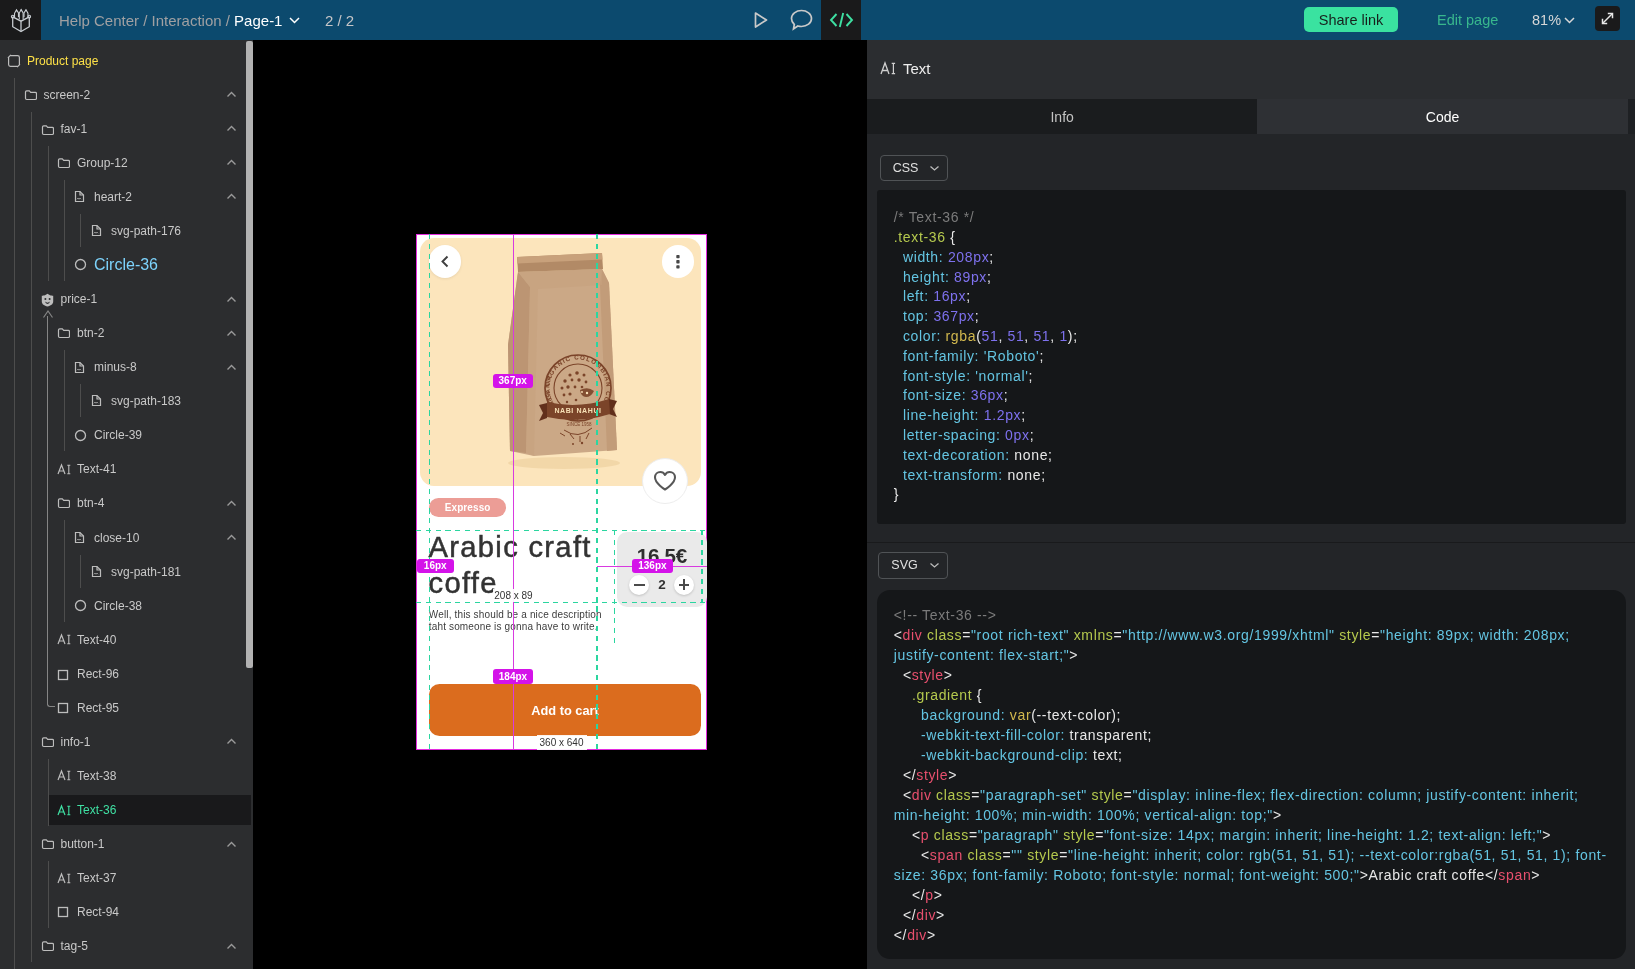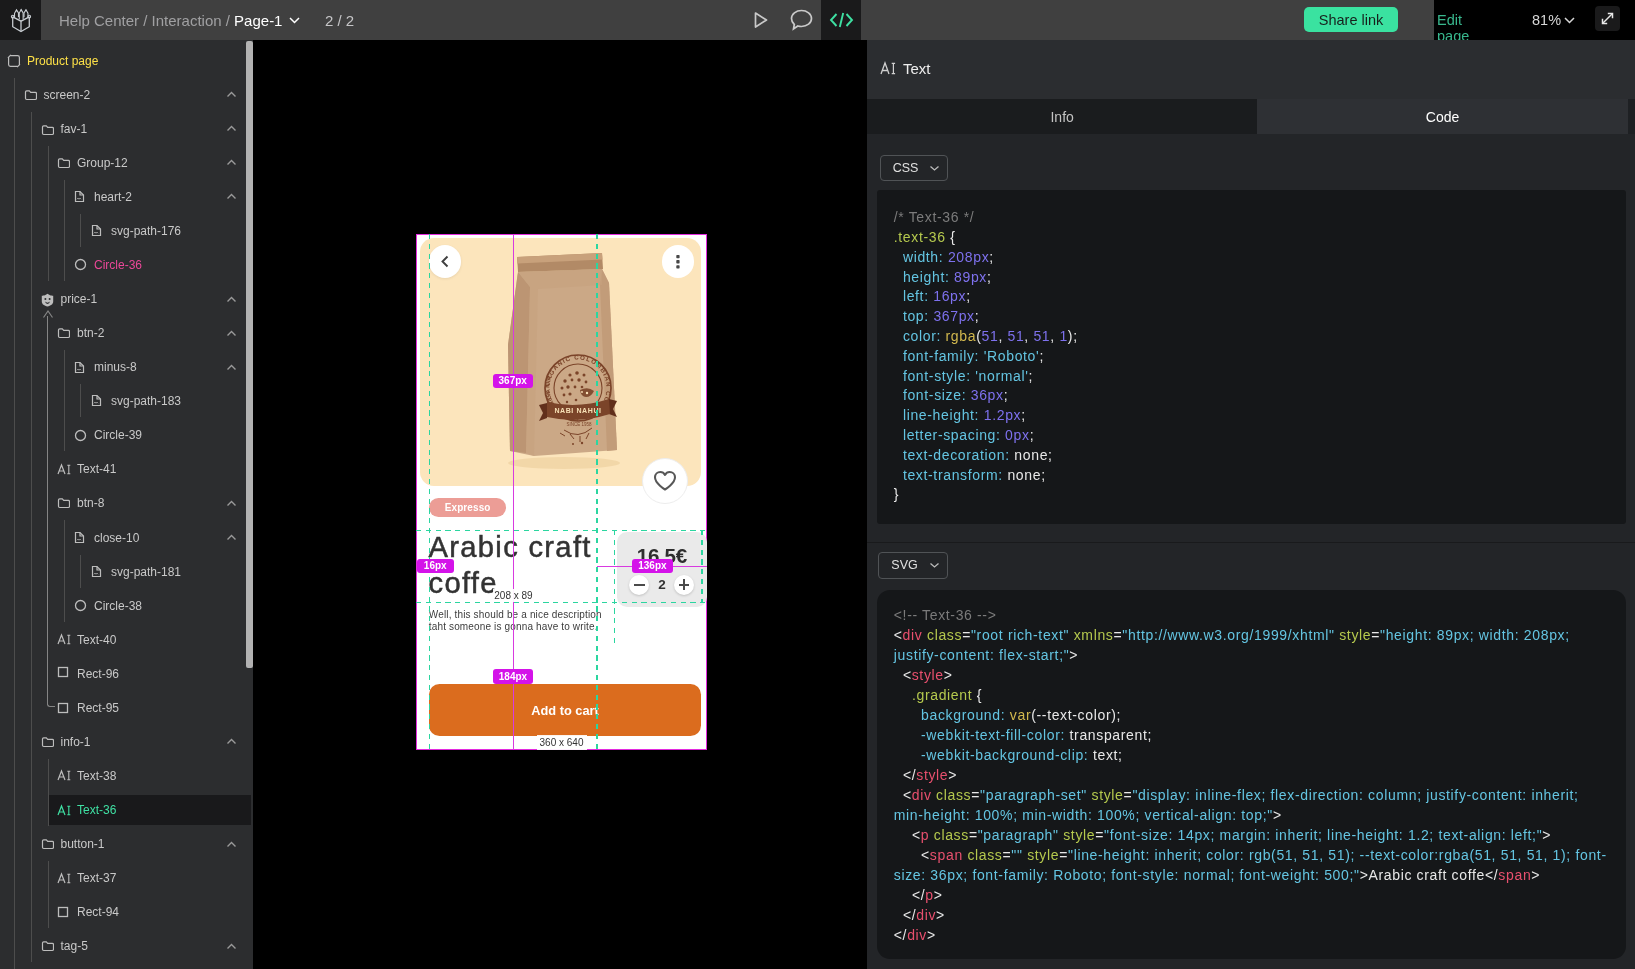--- a/index.html
+++ b/index.html
@@ -2,21 +2,21 @@
 <html><head><meta charset="utf-8">
 <style>
 * { margin:0; padding:0; box-sizing:border-box; }
 body { font-family:"Liberation Sans", sans-serif; width:1635px; height:969px; overflow:hidden; background:#000; }
 #app { position:relative; width:1635px; height:969px; }
 .abs { position:absolute; }
 </style></head>
 <body>
 <div id="app">
 
-<div class="abs" style="left:0;top:0;width:1434px;height:40px;background:#404040">
+<div class="abs" style="left:0;top:0;width:1635px;height:40px;background:#0c4a6e">
   <div class="abs" style="left:0;top:0;width:41px;height:40px;background:#1a1a1b"></div>
   <svg class="abs" style="left:6px;top:3px" width="30" height="34" viewBox="0 0 38 38" fill="none" stroke="#c9ced3" stroke-width="1.6">
     <path d="M8.5 15 L8.5 27.5 L19 33.5 L29.5 27.5 L29.5 15"></path>
     <path d="M8.5 15 L19 20.5 L29.5 15"></path>
     <path d="M19 20.5 V33"></path>
     <circle cx="8.5" cy="14.7" r="1.7" stroke-width="1.3"></circle>
     <circle cx="29.5" cy="14.7" r="1.7" stroke-width="1.3"></circle>
     <g stroke-width="1.4">
       <path d="M10.8 16.2 V10.5 L13.3 6.2 L15.8 10 V15.2"></path>
       <path d="M13.3 6.2 L13.3 8"></path>
@@ -124,21 +124,21 @@
           <path d="M1.5 1.5 h4.5 l3.5 3.5 v6.5 h-8 Z" stroke="#bdbdbd" stroke-width="1.2"></path>
           <path d="M6 1.5 v3.5 h3.5" stroke="#bdbdbd" stroke-width="1.2"></path>
           <path d="M3 9.2 l1-1 1 1 1-1 1 1" stroke="#bdbdbd" stroke-width="0.9"></path>
         </svg>
         <span style="position:absolute;left:20px;top:50%;transform:translateY(-50%);color:#c9c9c9;font-size:12px;white-space:nowrap">svg-path-176</span>
       </div>
 <div style="position:absolute;left:74px;top:217.39999999999998px;height:15px;display:flex;align-items:center">
         <svg width="13" height="13" viewBox="0 0 13 13" fill="none">
           <circle cx="6.5" cy="6.5" r="5" stroke="#bdbdbd" stroke-width="1.3"></circle>
         </svg>
-        <span style="position:absolute;left:20px;top:50%;transform:translateY(-50%);color:#ec4899;font-size:12px;white-space:nowrap">Circle-36</span>
+        <span style="position:absolute;left:20px;top:50%;transform:translateY(-50%);color:#7dd3fc;font-size:16px;white-space:nowrap">Circle-36</span>
       </div>
 <div style="position:absolute;left:40.5px;top:251.5px;height:15px;display:flex;align-items:flex-end">
         <svg width="13" height="14" viewBox="0 0 13 14" fill="none">
           <path d="M6.5 0.8 C8.5 2.6 11.6 2.8 12.2 2.8 V8.6 C12.2 11.4 9.6 12.9 6.5 13.6 C3.4 12.9 0.8 11.4 0.8 8.6 V2.8 C1.4 2.8 4.5 2.6 6.5 0.8 Z" fill="#bdbdbd"></path>
           <circle cx="4.4" cy="6" r="1" fill="#2c2d2f"></circle>
           <circle cx="8.6" cy="6" r="1" fill="#2c2d2f"></circle>
           <path d="M4 8.6 q2.5 2.2 5 0 q-0.6 2.4-2.5 2.4 q-1.9 0-2.5-2.4 Z" fill="#2c2d2f"></path>
         </svg>
         <span style="position:absolute;left:20px;top:50%;transform:translateY(-50%);color:#c9c9c9;font-size:12px;white-space:nowrap">price-1</span>
       </div>
@@ -183,21 +183,21 @@
         <svg width="14" height="13" viewBox="0 0 14 13" fill="none">
           <path d="M1 11 L4.5 2 L8 11 M2.3 8 h4.5" stroke="#bdbdbd" stroke-width="1.2"></path>
           <path d="M10.3 2.2 h3 M11.8 2.2 v8.6 M10.3 10.8 h3" stroke="#bdbdbd" stroke-width="1.1"></path>
         </svg>
         <span style="position:absolute;left:20px;top:50%;transform:translateY(-50%);color:#c9c9c9;font-size:12px;white-space:nowrap">Text-41</span>
       </div>
 <div style="position:absolute;left:57px;top:455.9px;height:15px;display:flex;align-items:center">
         <svg width="13" height="12" viewBox="0 0 13 12" fill="none">
           <path d="M1.5 3 q0-1.2 1.2-1.2 h2.6 l1.4 1.5 h4.6 q1.2 0 1.2 1.2 v4.8 q0 1.2-1.2 1.2 h-8.6 q-1.2 0-1.2-1.2 Z" stroke="#bdbdbd" stroke-width="1.2"></path>
         </svg>
-        <span style="position:absolute;left:20px;top:50%;transform:translateY(-50%);color:#c9c9c9;font-size:12px;white-space:nowrap">btn-8</span>
+        <span style="position:absolute;left:20px;top:50%;transform:translateY(-50%);color:#c9c9c9;font-size:12px;white-space:nowrap">btn-4</span>
       </div>
 <svg style="position:absolute;left:226px;top:459.9px" width="11" height="7" viewBox="0 0 11 7" fill="none">
         <path d="M1.5 5.5 L5.5 1.5 L9.5 5.5" stroke="#9a9a9a" stroke-width="1.4"></path>
       </svg>
 <div style="position:absolute;left:74px;top:490.0px;height:15px;display:flex;align-items:center">
         <svg width="11" height="13" viewBox="0 0 11 13" fill="none">
           <path d="M1.5 1.5 h4.5 l3.5 3.5 v6.5 h-8 Z" stroke="#bdbdbd" stroke-width="1.2"></path>
           <path d="M6 1.5 v3.5 h3.5" stroke="#bdbdbd" stroke-width="1.2"></path>
           <path d="M3 9.2 l1-1 1 1 1-1 1 1" stroke="#bdbdbd" stroke-width="0.9"></path>
         </svg>
@@ -220,21 +220,21 @@
         </svg>
         <span style="position:absolute;left:20px;top:50%;transform:translateY(-50%);color:#c9c9c9;font-size:12px;white-space:nowrap">Circle-38</span>
       </div>
 <div style="position:absolute;left:57px;top:592.2px;height:15px;display:flex;align-items:center">
         <svg width="14" height="13" viewBox="0 0 14 13" fill="none">
           <path d="M1 11 L4.5 2 L8 11 M2.3 8 h4.5" stroke="#bdbdbd" stroke-width="1.2"></path>
           <path d="M10.3 2.2 h3 M11.8 2.2 v8.6 M10.3 10.8 h3" stroke="#bdbdbd" stroke-width="1.1"></path>
         </svg>
         <span style="position:absolute;left:20px;top:50%;transform:translateY(-50%);color:#c9c9c9;font-size:12px;white-space:nowrap">Text-40</span>
       </div>
-<div style="position:absolute;left:57px;top:626.2px;height:15px;display:flex;align-items:flex-start">
+<div style="position:absolute;left:57px;top:626.2px;height:15px;display:flex;align-items:flex-end">
         <svg width="12" height="12" viewBox="0 0 12 12" fill="none">
           <rect x="1.5" y="1.5" width="9" height="9" stroke="#bdbdbd" stroke-width="1.3"></rect>
         </svg>
         <span style="position:absolute;left:20px;top:50%;transform:translateY(-50%);color:#c9c9c9;font-size:12px;white-space:nowrap">Rect-96</span>
       </div>
 <div style="position:absolute;left:57px;top:660.3px;height:15px;display:flex;align-items:center">
         <svg width="12" height="12" viewBox="0 0 12 12" fill="none">
           <rect x="1.5" y="1.5" width="9" height="9" stroke="#bdbdbd" stroke-width="1.3"></rect>
         </svg>
         <span style="position:absolute;left:20px;top:50%;transform:translateY(-50%);color:#c9c9c9;font-size:12px;white-space:nowrap">Rect-95</span>

